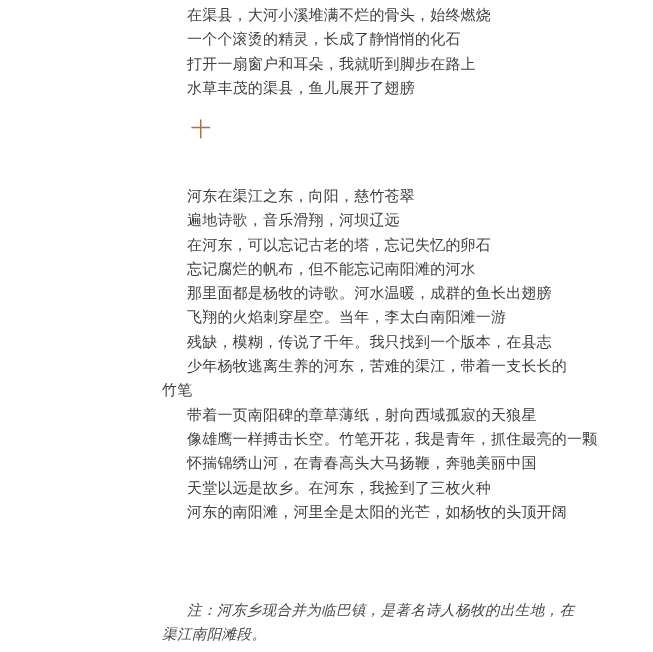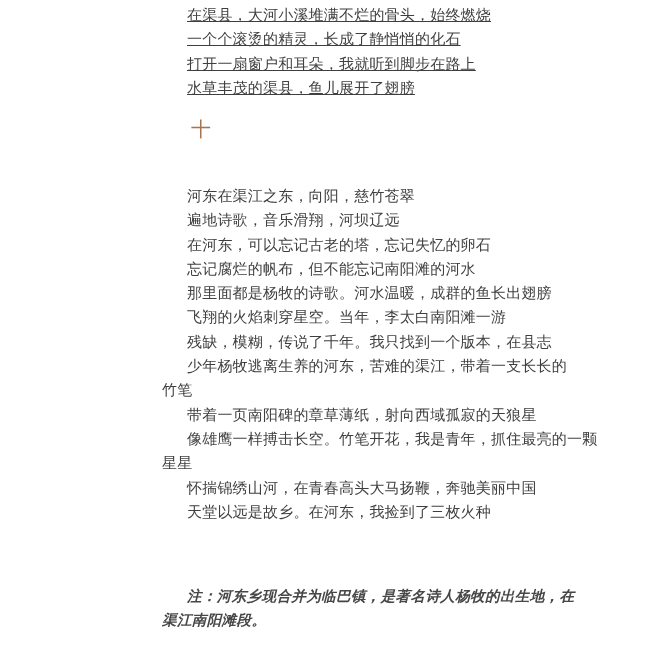--- a/index.html
+++ b/index.html
@@ -14,24 +14,24 @@
     background: #ffffff;
     overflow: hidden;
     font-family: "DejaVu Serif", "Liberation Serif", serif;
     color: #3f3f3f;
   }
   .block {
     position: absolute;
     left: 162px;
     width: 430px;
   }
-  .stanza-top   { top: 3px; text-decoration: underline; }
+  .stanza-top   { top: 3px; }
   .marker-block { top: 116px; }
   .stanza-main  { top: 184px; }
-  .footnote     { top: 584px; font-weight: bold; }
+  .footnote     { top: 598px; }
 
   .line {
     font-size: 15px;
     line-height: 24.3px;
     letter-spacing: 0.2px;
     white-space: nowrap;
   }
   .indent { padding-left: 25px; }
 
   .marker {
@@ -70,23 +70,23 @@
       <div class="line indent">遍地诗歌，音乐滑翔，河坝辽远</div>
       <div class="line indent">在河东，可以忘记古老的塔，忘记失忆的卵石</div>
       <div class="line indent">忘记腐烂的帆布，但不能忘记南阳滩的河水</div>
       <div class="line indent">那里面都是杨牧的诗歌。河水温暖，成群的鱼长出翅膀</div>
       <div class="line indent">飞翔的火焰刺穿星空。当年，李太白南阳滩一游</div>
       <div class="line indent">残缺，模糊，传说了千年。我只找到一个版本，在县志</div>
       <div class="line indent">少年杨牧逃离生养的河东，苦难的渠江，带着一支长长的</div>
       <div class="line">竹笔</div>
       <div class="line indent">带着一页南阳碑的章草薄纸，射向西域孤寂的天狼星</div>
       <div class="line indent">像雄鹰一样搏击长空。竹笔开花，我是青年，抓住最亮的一颗</div>
-      <div class="line">星星</div>
       <div class="line indent">怀揣锦绣山河，在青春高头大马扬鞭，奔驰美丽中国</div>
       <div class="line indent">天堂以远是故乡。在河东，我捡到了三枚火种</div>
+      <div class="line indent">河东的南阳滩，河里全是太阳的光芒，如杨牧的头顶开阔</div>
     </div>
 
   <div class="block footnote">
       <div class="line indent">注：河东乡现合并为临巴镇，是著名诗人杨牧的出生地，在</div>
       <div class="line">渠江南阳滩段。</div>
     </div>
 
 </div>
 
 </body></html>

